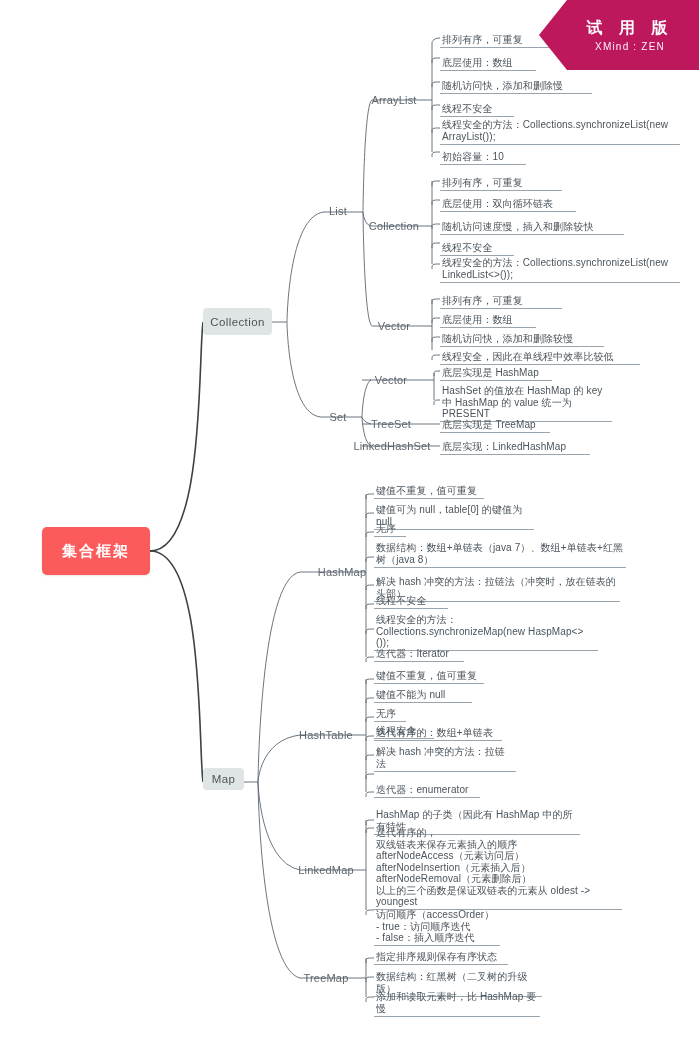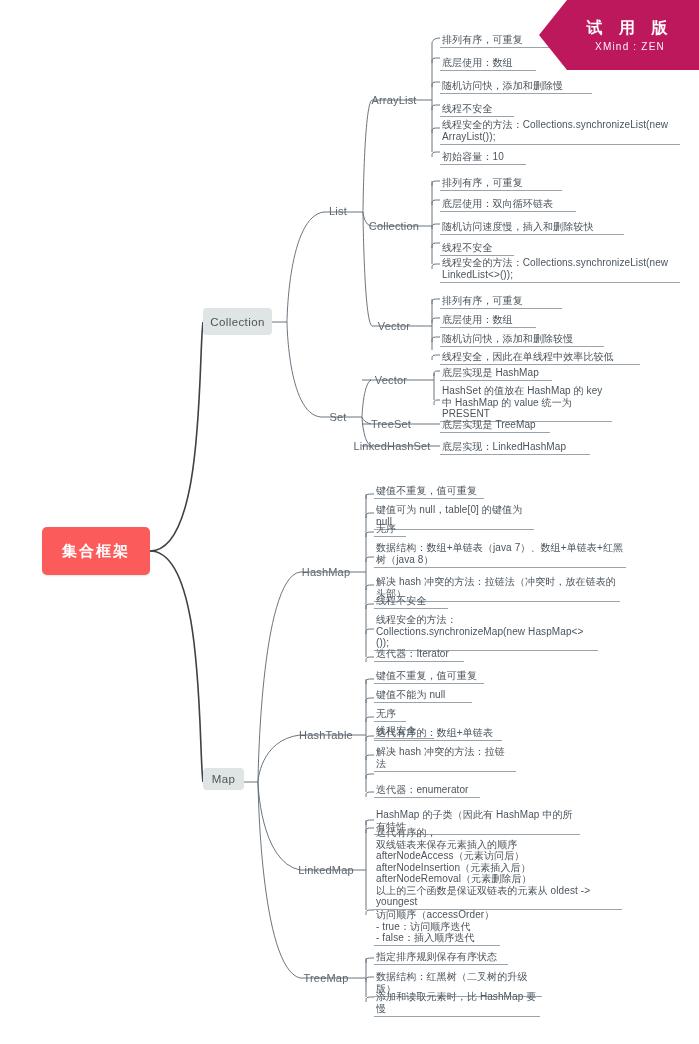--- a/index.html
+++ b/index.html
@@ -194,21 +194,21 @@
   <div class="node lvl2" style="left:362px;top:372px;width:58px;height:16px;">Vector</div>
   <div class="node lvl2" style="left:362px;top:416px;width:58px;height:16px;">TreeSet</div>
   <div class="node lvl2" style="left:358px;top:438px;width:68px;height:16px;">LinkedHashSet</div>
 
   <div class="node leaf" style="left:440px;top:366px;width:112px;">底层实现是 HashMap</div>
   <div class="node leaf wide" style="left:440px;top:384px;width:172px;">HashSet 的值放在 HashMap 的 key 中
 HashMap 的 value 统一为 PRESENT</div>
   <div class="node leaf" style="left:440px;top:418px;width:110px;">底层实现是 TreeMap</div>
   <div class="node leaf" style="left:440px;top:440px;width:150px;">底层实现：LinkedHashMap</div>
 
-  <div class="node lvl2" style="left:296px;top:564px;width:60px;height:16px;">HashMap</div>
+  <div class="node lvl2" style="left:312px;top:564px;width:60px;height:16px;">HashMap</div>
   <div class="node lvl2" style="left:294px;top:727px;width:64px;height:16px;">HashTable</div>
   <div class="node lvl2" style="left:292px;top:862px;width:68px;height:16px;">LinkedMap</div>
   <div class="node lvl2" style="left:296px;top:970px;width:60px;height:16px;">TreeMap</div>
 
   <div class="node leaf" style="left:374px;top:484px;width:110px;">键值不重复，值可重复</div>
   <div class="node leaf" style="left:374px;top:503px;width:160px;">键值可为 null，table[0] 的键值为 null</div>
   <div class="node leaf" style="left:374px;top:522px;width:32px;">无序</div>
   <div class="node leaf wide" style="left:374px;top:541px;width:252px;">数据结构：数组+单链表（java 7）、数组+单链表+红黑树（java 8）</div>
   <div class="node leaf" style="left:374px;top:575px;width:246px;">解决 hash 冲突的方法：拉链法（冲突时，放在链表的头部）</div>
   <div class="node leaf" style="left:374px;top:594px;width:74px;">线程不安全</div>

